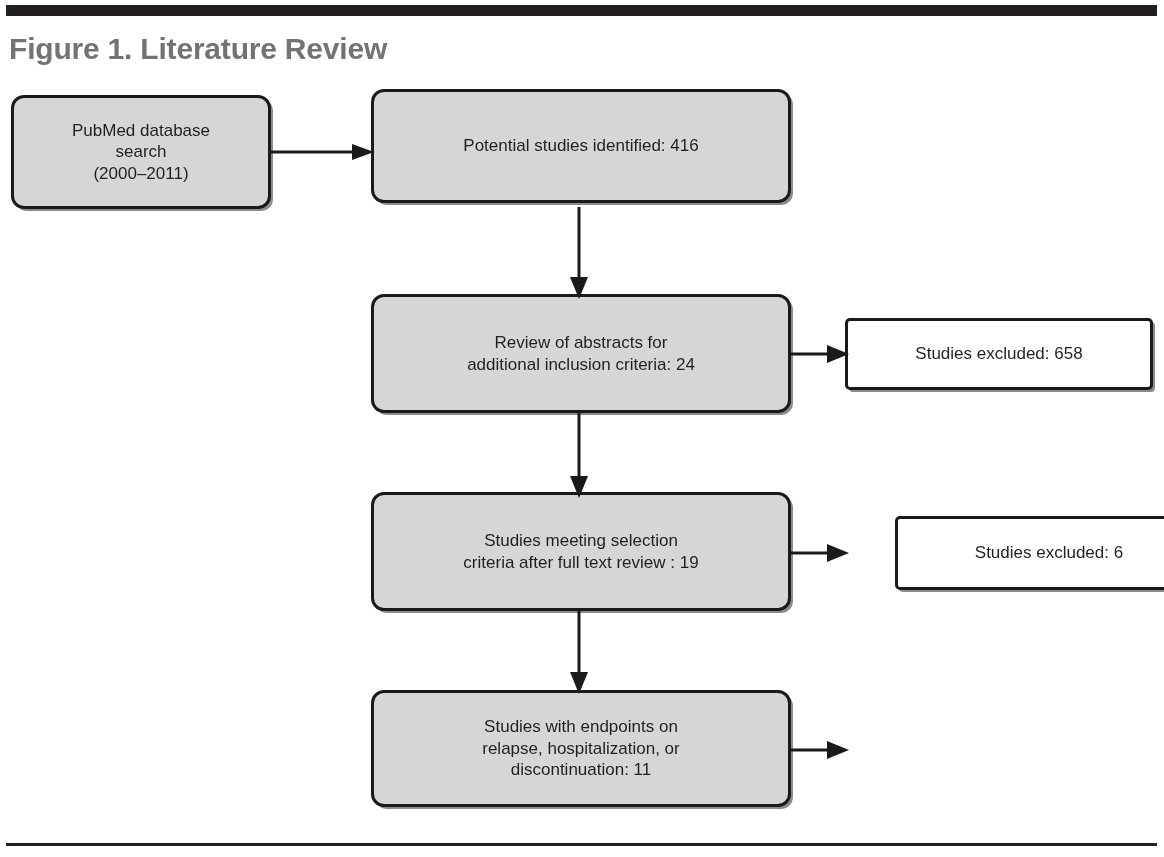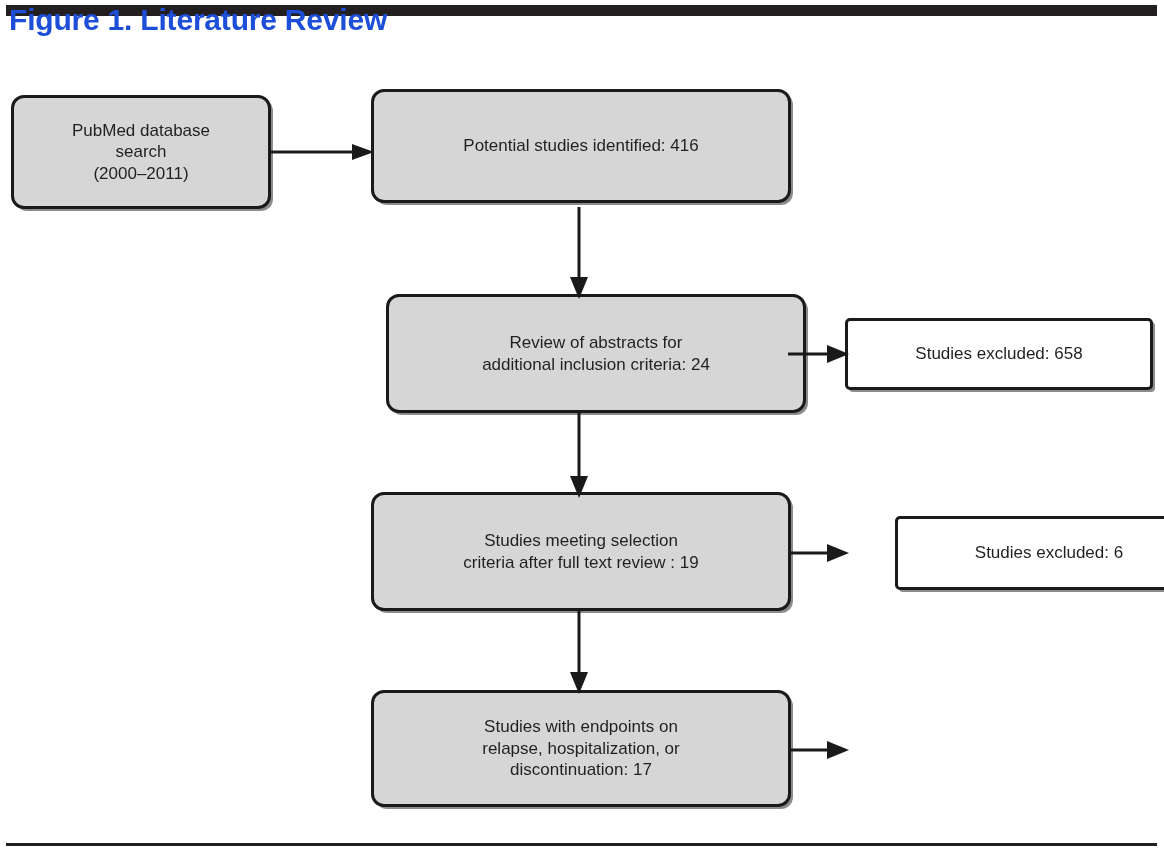--- a/index.html
+++ b/index.html
@@ -36,25 +36,25 @@
     top: 843px;
     width: 1151px;
     height: 3px;
     background: #231f20;
   }
 
   
   .fig-title {
     position: absolute;
     left: 9px;
-    top: 3px;
+    top: 32px;
     font-size: 30px;
     font-weight: bold;
     letter-spacing: -0.2px;
-    color: #1d4ed8;
+    color: #737373;
     white-space: nowrap;
   }
 
   
   .node {
     position: absolute;
     box-sizing: border-box;
     display: flex;
     align-items: center;
     justify-content: center;
@@ -73,21 +73,21 @@
   .node-excluded {
     background: #ffffff;
     border: 3px solid #1a1a1a;
     border-radius: 5px;
     box-shadow: 3px 3px 0 -1px rgba(0,0,0,0.45);
   }
 
   
   #node-search     { left: 11px;  top: 95px;  width: 260px; height: 114px; }
   #node-identified { left: 371px; top: 89px;  width: 420px; height: 114px; }
-  #node-abstracts  { left: 371px; top: 294px; width: 420px; height: 119px; margin-left: 15px; }
+  #node-abstracts  { left: 371px; top: 294px; width: 420px; height: 119px; }
   #node-selection  { left: 371px; top: 492px; width: 420px; height: 119px; }
   #node-endpoints  { left: 371px; top: 690px; width: 420px; height: 117px; }
 
   #node-excl-392 { left: 845px; top: 318px; width: 308px; height: 72px; }
   #node-excl-6   { left: 895px; top: 516px; width: 308px; height: 74px; }
   #node-excl-5   { left: 845px; top: 713px; width: 308px; height: 74px; }
 
   
   .conn {
     position: absolute;
@@ -121,21 +121,21 @@
   <div class="node node-main" id="node-identified" style="white-space: pre-line;">Potential studies identified: 416</div>
 
   <div class="node node-main" id="node-abstracts" style="white-space: pre-line;">Review of abstracts for
 additional inclusion criteria: 24</div>
 
   <div class="node node-main" id="node-selection" style="white-space: pre-line;">Studies meeting selection
 criteria after full text review : 19</div>
 
   <div class="node node-main" id="node-endpoints" style="white-space: pre-line;">Studies with endpoints on
 relapse, hospitalization, or
-discontinuation: 17</div>
+discontinuation: 11</div>
 
   <div class="node node-excluded" id="node-excl-392">Studies excluded: 658</div>
 
   <div class="node node-excluded" id="node-excl-6">Studies excluded: 6</div>
 
 
   <div class="conn" id="conn-h0">
     <svg width="104" height="22" viewBox="0 0 104 22">
       <line x1="0" y1="11" x2="86" y2="11" stroke="#1a1a1a" stroke-width="3"></line>
       <polygon points="82,3 104,11 82,19" fill="#1a1a1a"></polygon>

